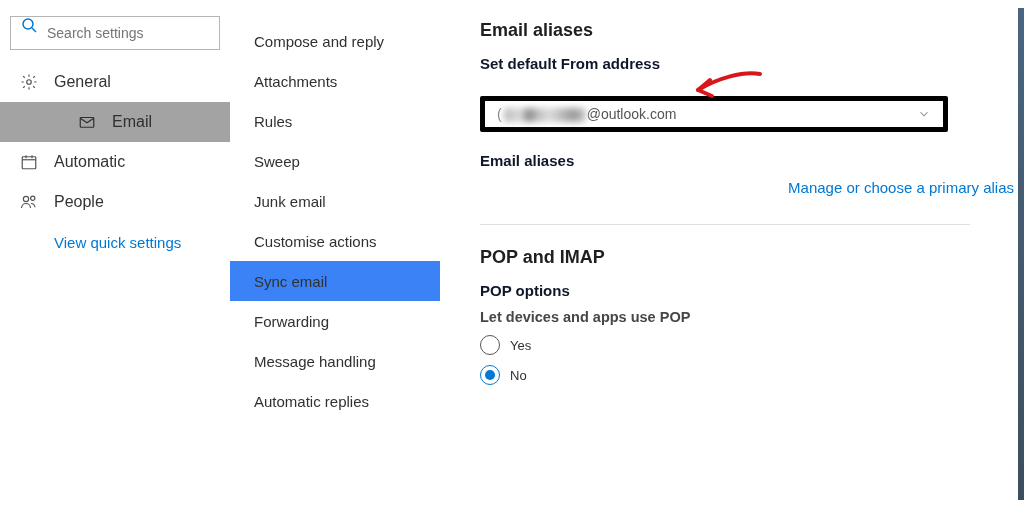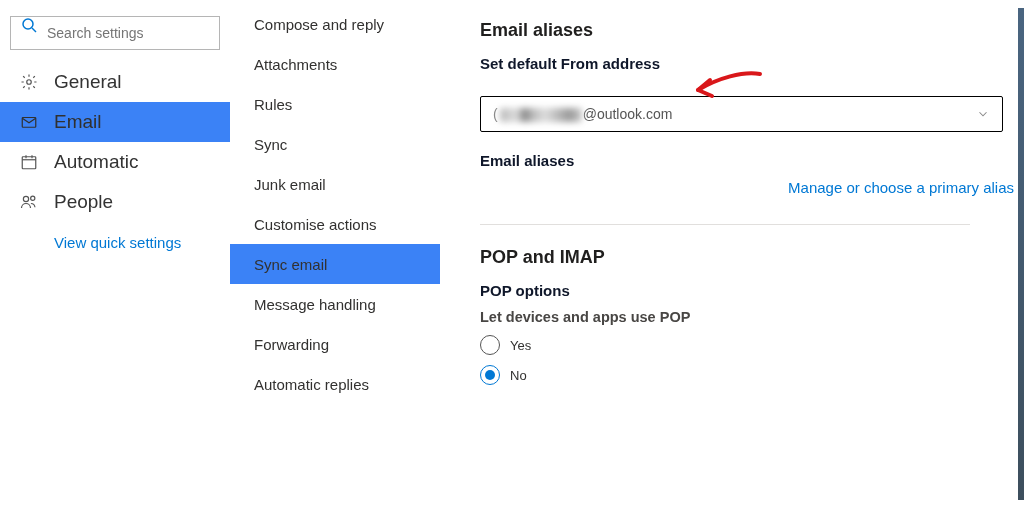--- a/index.html
+++ b/index.html
@@ -38,42 +38,43 @@
       background: transparent;
     }
     .search-box svg { margin-right: 10px; flex-shrink:0; }
     .nav-item {
       display: flex;
       align-items: center;
       height: 40px;
       padding: 0 20px;
       color: #333;
       cursor: pointer;
-      font-size: 19px;
+      font-size: 16px;
     }
     .nav-item svg, .nav-item .icon-slot {
       width: 18px; height: 18px; margin-right: 16px; flex-shrink:0;
       color: #555;
     }
     .nav-item.selected {
-      background: #3b82f6;
+      background: #a3a3a3;
       color: #303030;
+      justify-content: center;
     }
     .nav-item.selected svg { color: #303030; }
     .quick-link {
       padding: 12px 20px 0 54px;
       color: #0078d4;
       font-size: 15px;
       cursor: pointer;
     }
 
     .col-mid {
       width: 210px;
       flex-shrink: 0;
-      padding-top: 4px;
+      padding-top: 21px;
     }
     .sub-item {
       display: flex;
       align-items: center;
       height: 40px;
       padding: 0 24px;
       color: #323130;
       cursor: pointer;
       font-size: 15px;
     }
@@ -101,24 +102,24 @@
     .section-sub-sub {
       font-size: 14.5px;
       font-weight: 600;
       color: #484644;
       margin: 8px 0 8px 0;
     }
     .dropdown {
       display: flex;
       align-items: center;
       justify-content: space-between;
-      border: 1px solid #000000;
+      border: 5px solid #000000;
       border-radius: 2px;
       height: 36px;
-      width: 523px;
+      width: 468px;
       padding: 0 12px;
       color: #555;
       cursor: pointer;
       margin-bottom: 20px;
       margin-top: 24px;
     }
     .dropdown .paren { color:#888; margin-right:2px; }
     .dropdown .blur {
       display:inline-block; width: 82px; height:14px;
       filter: blur(3px); background: linear-gradient(90deg, #bbb 0%, #ddd 20%, #888 30%, #bbb 40%, #ddd 55%, #bbb 70%, #999 85%, #ccc 100%);
@@ -219,26 +220,26 @@
     <span>People</span>
   </div>
 
   <div class="quick-link">View quick settings</div>
 </div>
 
 <div class="col-mid" id="sub-nav">
     <div class="sub-item">Compose and reply</div>
     <div class="sub-item">Attachments</div>
     <div class="sub-item">Rules</div>
-    <div class="sub-item">Sync</div>
+    <div class="sub-item">Sweep</div>
     <div class="sub-item">Junk email</div>
     <div class="sub-item">Customise actions</div>
     <div class="sub-item selected">Sync email</div>
+    <div class="sub-item">Forwarding</div>
     <div class="sub-item">Message handling</div>
-    <div class="sub-item">Forwarding</div>
     <div class="sub-item">Automatic replies</div>
   </div>
 
 <div class="col-main">
   <div class="section-header">Email aliases</div>
   <div class="section-sub">Set default From address</div>
 
   <div class="dropdown">
     <span>
       <span class="paren">(</span><span class="blur"></span><span>@outlook.com</span>

